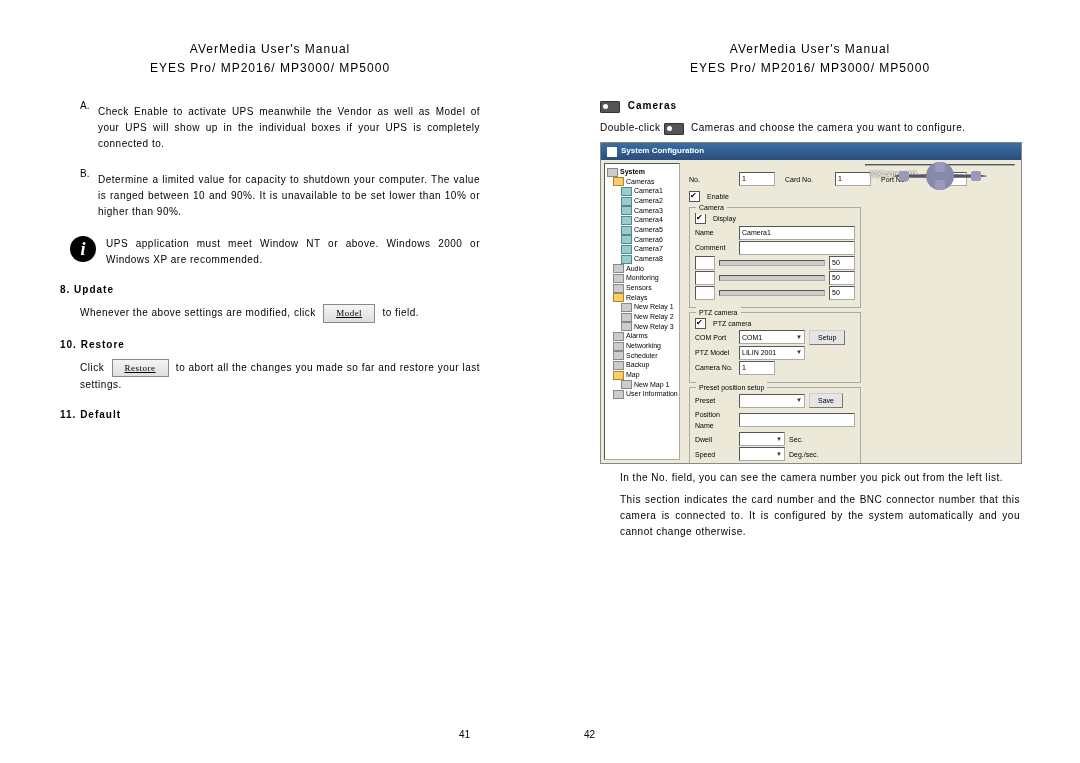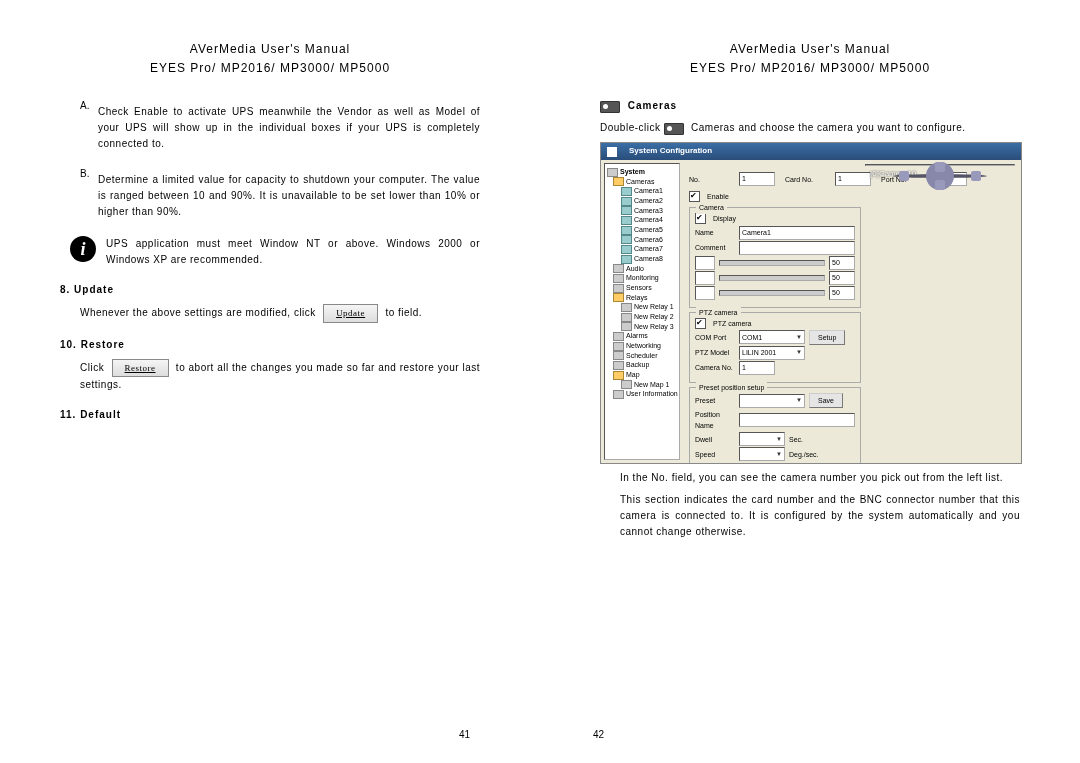--- a/index.html
+++ b/index.html
@@ -93,21 +93,21 @@
     font-family: "Times New Roman", serif;
     vertical-align: middle;
     margin: 0 4px;
   }
   .page-num {
     position: absolute;
     bottom: 20px;
     font-size: 10px;
   }
   .page-num.left { right: 70px; }
-  .page-num.right { left: 53px; }
+  .page-num.right { left: 44px; }
 
   
   .cam-icon {
     display: inline-block;
     width: 18px;
     height: 10px;
     background: #555;
     border: 1px solid #333;
     vertical-align: middle;
     margin-right: 4px;
@@ -134,21 +134,21 @@
     flex-direction: column;
     margin-top: 6px;
   }
   .titlebar {
     background: linear-gradient(#3a6ea5,#2a4d7a);
     color: #fff;
     padding: 2px 6px;
     font-weight: bold;
     display:flex;
     align-items:center;
-    gap:12px;
+    gap:4px;
     font-size: 8px;
   }
   .win-body {
     flex: 1;
     display: flex;
     background: #ece9d8;
     overflow: hidden;
   }
   .tree {
     width: 85px;
@@ -239,21 +239,21 @@
   </div>
 
   <div class="info-row">
     <div class="info-icon">i</div>
     <div class="info-text">UPS application must meet Window NT or above. Windows 2000 or Windows XP are recommended.</div>
   </div>
 
   <div class="section-title">8. Update</div>
   <div class="body-text" style="padding-left:20px">
     <span>Whenever the above settings are modified, click</span>
-    <span class="inline-button">Update</span>
+    <span class="inline-button">Model</span>
     <span>to field.</span>
   </div>
 
   <div class="section-title">10. Restore</div>
   <div class="body-text" style="padding-left:20px">
     <span>Click</span>
     <span class="inline-button">Restore</span>
     <span>to abort all the changes you made so far and restore your last settings.</span>
   </div>
 

